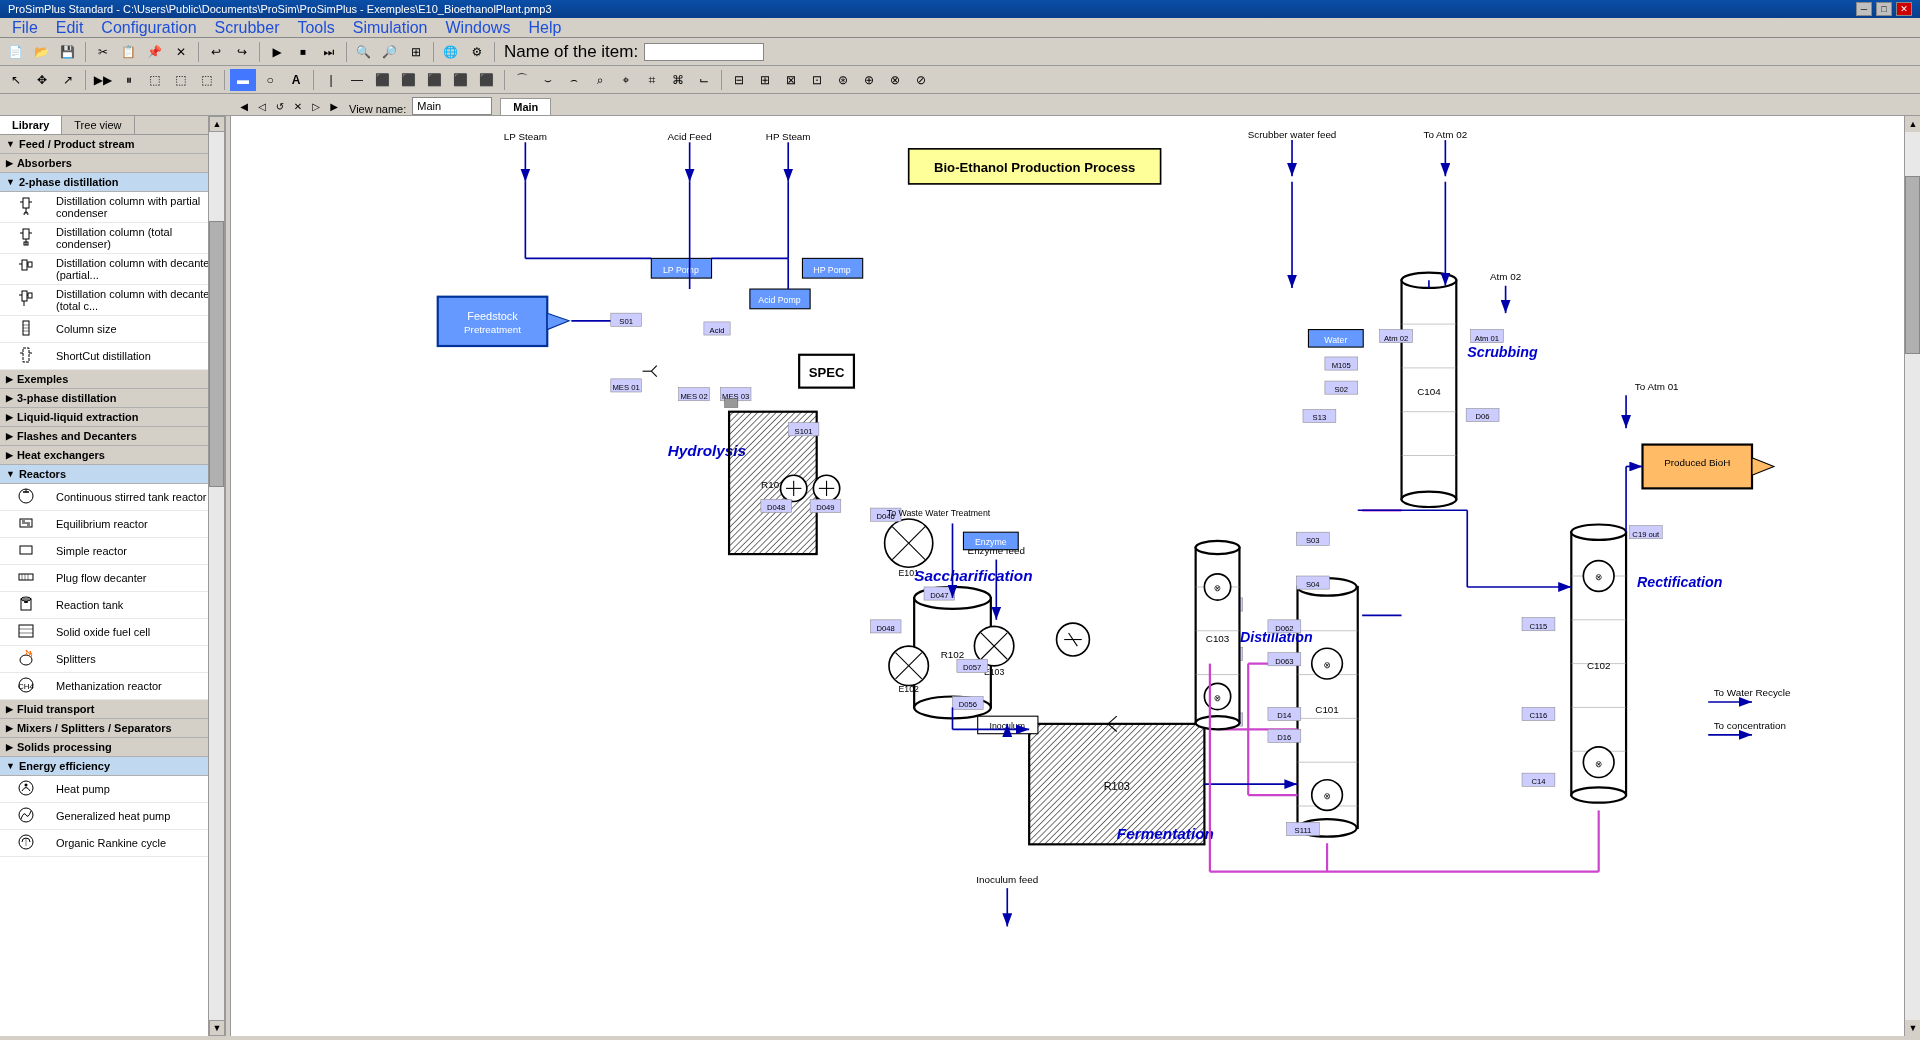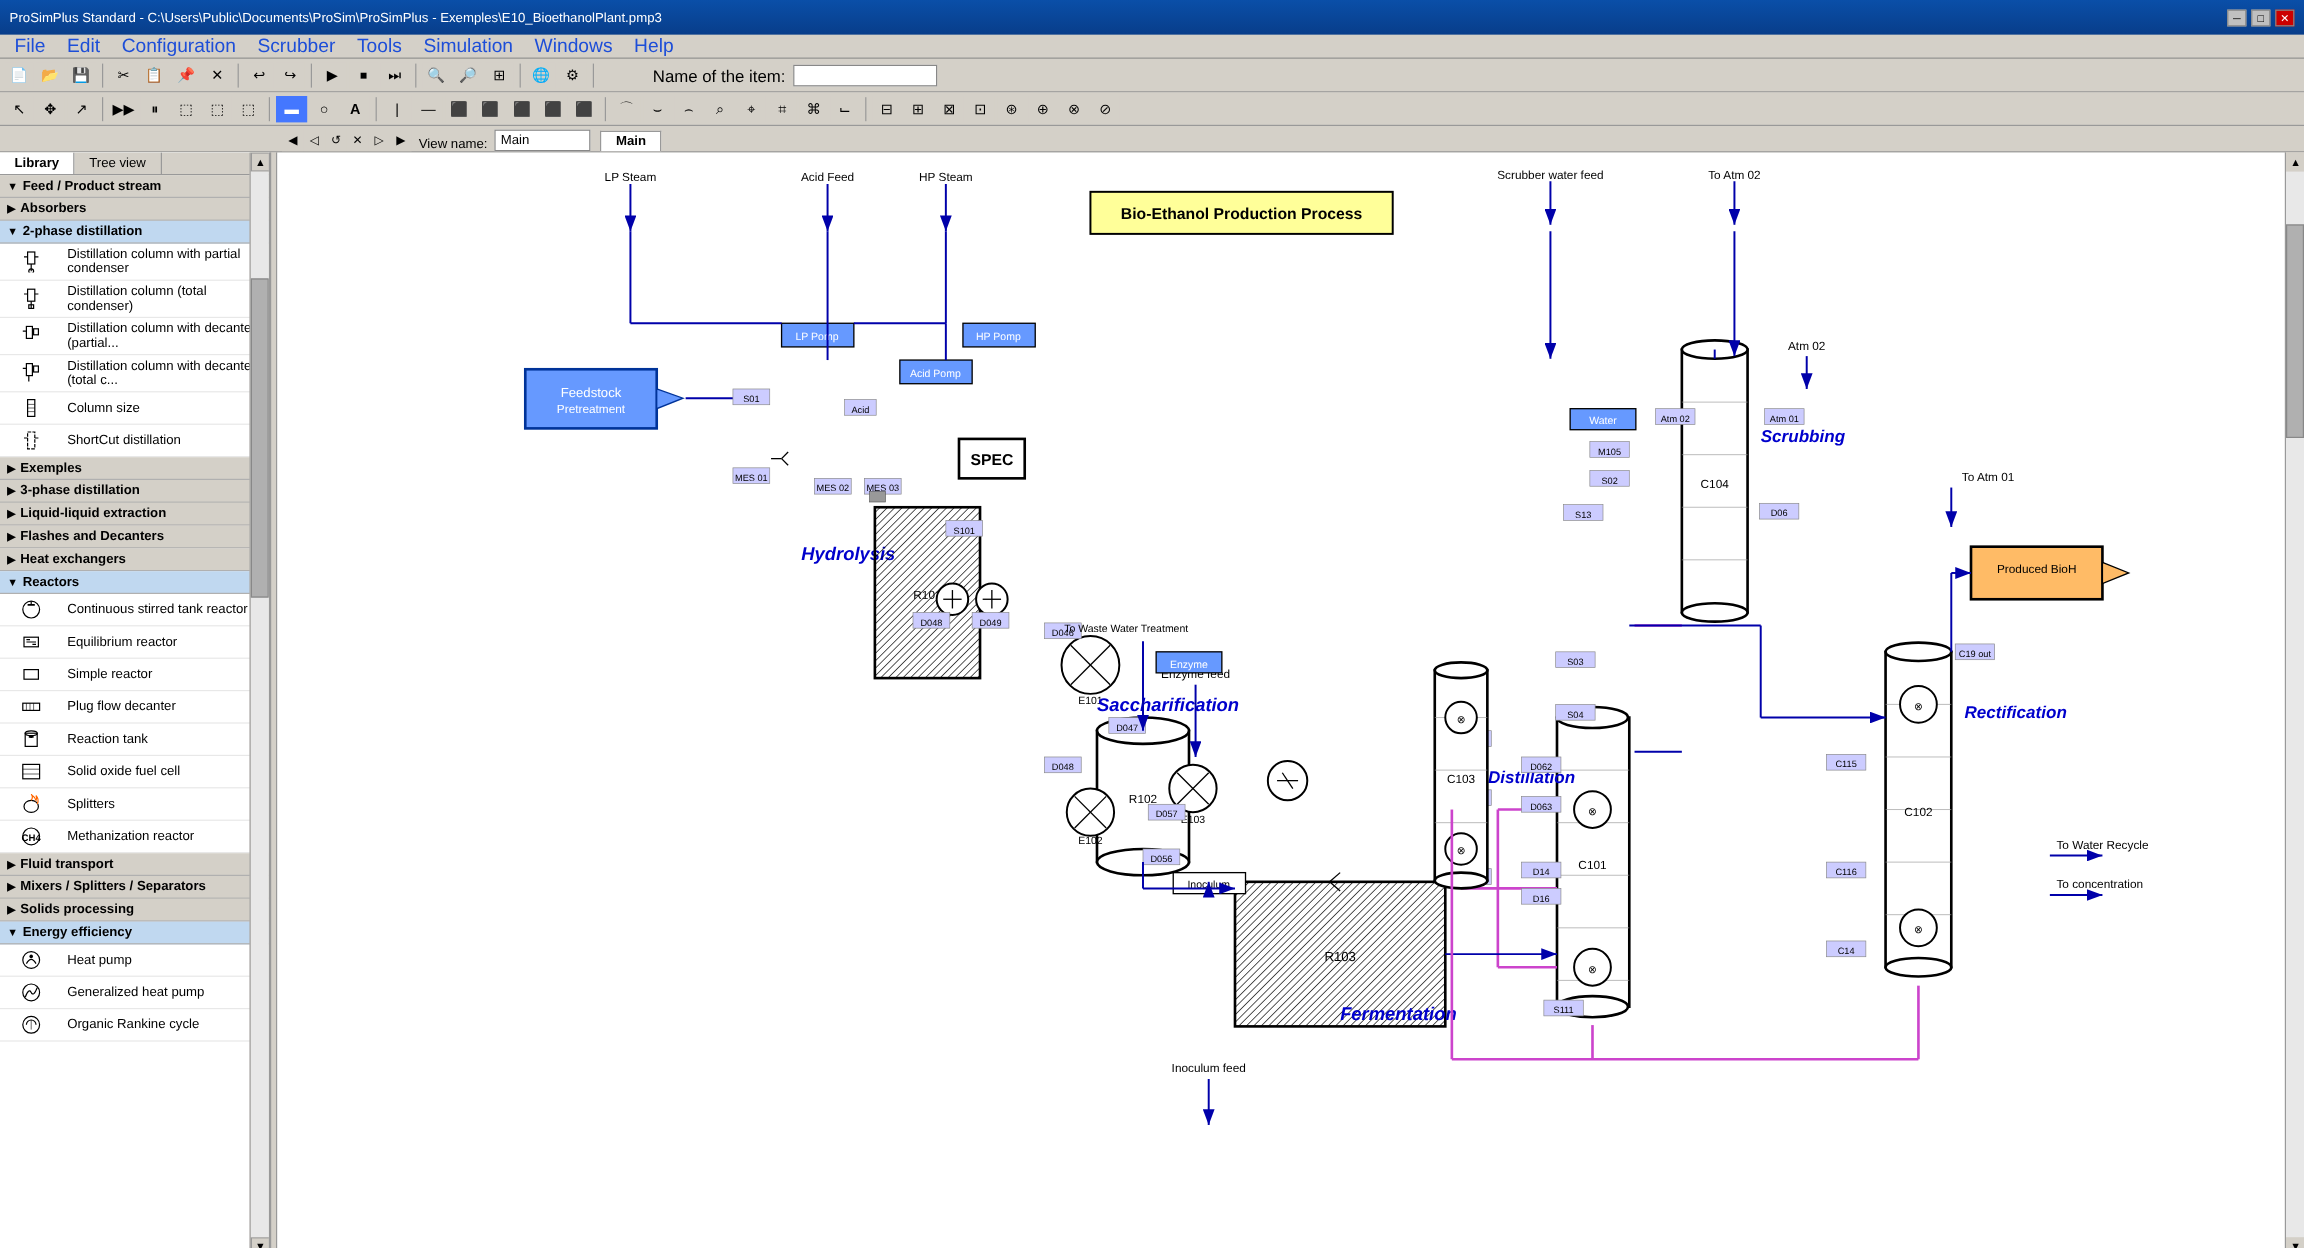--- a/index.html
+++ b/index.html
@@ -1,20 +1,20 @@
 <!DOCTYPE html>
 <html><head>
   <meta charset="utf-8">
   <style>
     * { margin: 0; padding: 0; box-sizing: border-box; }
     body { font-family: 'Segoe UI', Arial, sans-serif; font-size: 12px; background: #d4d0c8; overflow: hidden; width: 1920px; height: 1040px; }
 
     
     #titlebar {
-      height: 29px;
+      height: 18px;
       background: linear-gradient(to bottom, #0a4fa8, #083d8a);
       color: white;
       display: flex;
       align-items: center;
       justify-content: space-between;
       padding: 0 8px;
       font-size: 11px;
     }
     #titlebar-controls { display: flex; gap: 4px; }
     .title-btn {
@@ -57,21 +57,21 @@
     .tb-btn {
       width: 24px; height: 22px;
       background: #d4d0c8;
       border: 1px solid transparent;
       cursor: pointer;
       display: flex; align-items: center; justify-content: center;
       font-size: 12px;
       color: #000;
     }
     .tb-sep { width: 1px; height: 20px; background: #999; margin: 0 3px; }
-    .tb-text { font-size: 14px; color: #000; padding: 0 4px; margin-left: 40px; }
+    .tb-text { font-size: 17px; color: #000; padding: 0 4px; }
     .tb-input {
       height: 18px;
       border: 1px solid #888;
       background: white;
       padding: 0 4px;
       font-size: 11px;
       width: 120px;
     }
 
     
@@ -162,24 +162,22 @@
       cursor: pointer;
       border-bottom: 1px solid #e8e8e8;
       gap: 20px;
       min-height: 26px;
     }
 
     .item-icon {
       width: 20px;
       height: 20px;
       display: flex;
-      align-items: center;
       justify-content: center;
       flex-shrink: 0;
-      font-weight: bold;
     }
     .item-label { font-size: 11px; }
 
     
     #resize-handle {
       width: 6px;
       background: #d4d0c8;
       cursor: col-resize;
       border-left: 1px solid #999;
       border-right: 1px solid #999;

